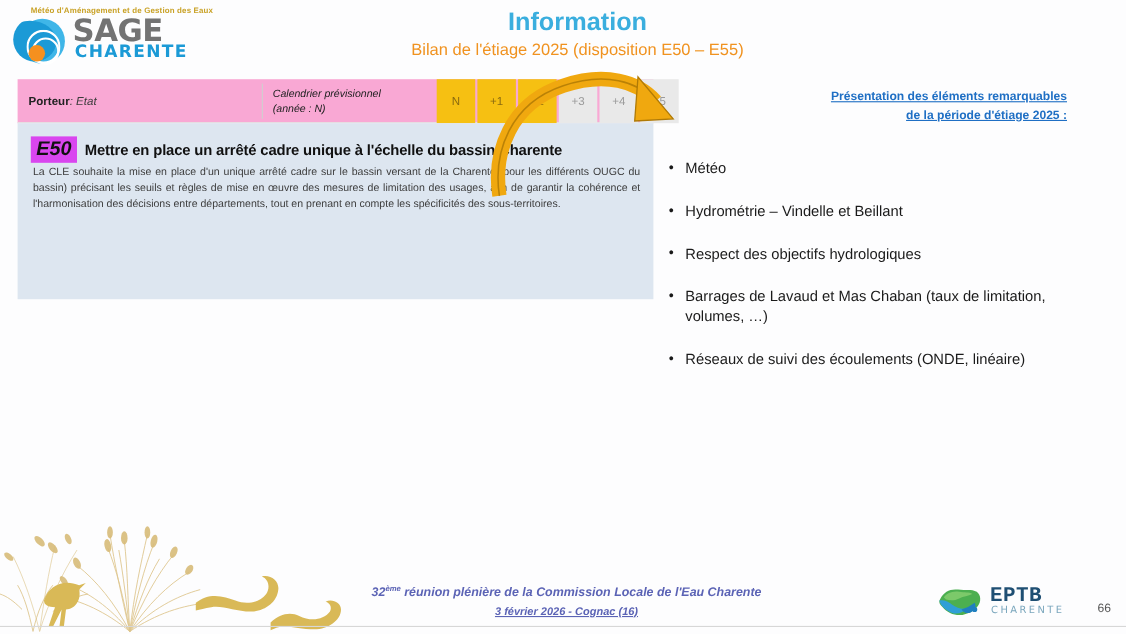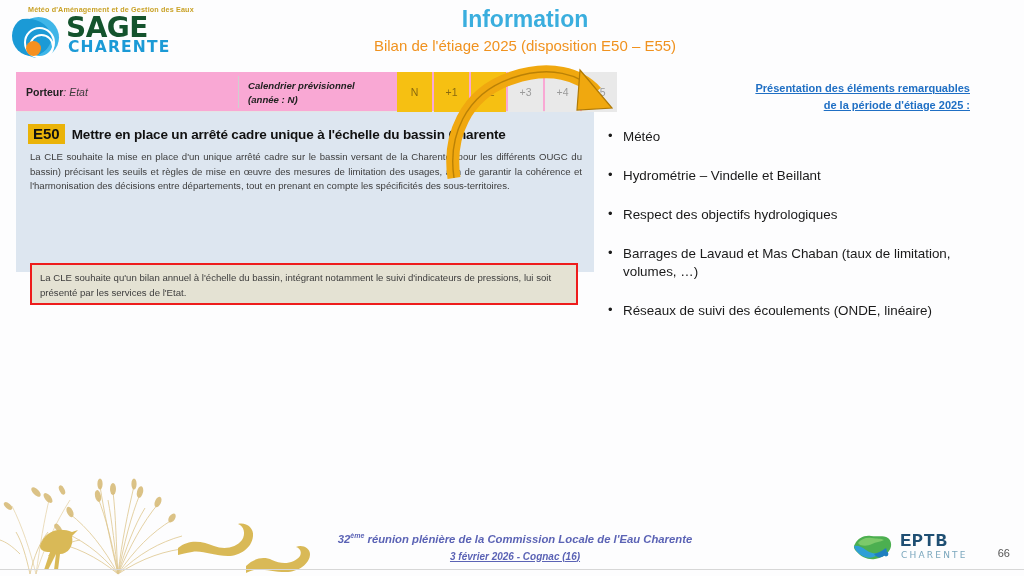--- a/index.html
+++ b/index.html
@@ -86,21 +86,21 @@
     width: 15px; height: 15px;
     border-radius: 50%;
     background: #f5901f;
   }
   .logo-sage {
     position: absolute;
     left: 58px;
     top: 12px;
     font-size: 28px;
     font-weight: bold;
-    color: #14532d;
+    color: #737373;
     letter-spacing: -0.5px;
     line-height: 1;
     font-family: "DejaVu Sans", sans-serif;
   }
   .logo-charente {
     position: absolute;
     left: 60px;
     top: 38px;
     font-size: 15.5px;
     font-weight: bold;
@@ -165,21 +165,21 @@
     top: 4px;
     width: 1px;
     height: 32px;
     background: #cfcfcf;
   }
   .cal-label {
     position: absolute;
     left: 232px;
     top: 7px;
     font-size: 9.6px;
-    font-weight: bold;
+    font-weight: normal;
     font-style: italic;
     color: #222;
     line-height: 1.42;
     width: 140px;
   }
   .cal-cells {
     position: absolute;
     left: 381px;
     top: 0px;
     display: flex;
@@ -213,25 +213,26 @@
   }
   .e50-row {
     position: absolute;
     left: 12px;
     top: 12px;
     display: flex;
     align-items: center;
     gap: 7px;
   }
   .e50-chip {
-    background: #eab308;
+    background: #d946ef;
     color: #111;
     font-weight: bold;
-    font-size: 15px;
+    font-size: 18px;
     padding: 1px 5px 2px 5px;
+    font-style: italic;
   }
   .e50-title {
     font-size: 13.5px;
     font-weight: bold;
     color: #111;
     letter-spacing: -0.15px;
     white-space: nowrap;
   }
   .e50-para {
     position: absolute;
@@ -282,21 +283,21 @@
     text-align: right;
     font-size: 11px;
     font-weight: bold;
     color: #1f6fc4;
     line-height: 1.5;
   }
   .right-head span { text-decoration: underline; }
   .bullets {
     position: absolute;
     left: 606px;
-    top: 128px;
+    top: 144px;
     width: 372px;
   }
   .bullet {
     position: relative;
     padding-left: 17px;
     font-size: 13.4px;
     color: #1a1a1a;
     line-height: 1.35;
     margin-bottom: 21px;
   }
@@ -427,23 +428,20 @@
       </div>
     </div>
 
     <div class="card-body">
       <div class="e50-row">
         <span class="e50-chip">E50</span>
         <span class="e50-title">Mettre en place un arrêté cadre unique à l'échelle du bassin Charente</span>
       </div>
       <div class="e50-para">La CLE souhaite la mise en place d'un unique arrêté cadre sur le bassin versant de la Charente (pour les différents OUGC du bassin) précisant les seuils et règles de mise en œuvre des mesures de limitation des usages, afin de garantir la cohérence et l'harmonisation des décisions entre départements, tout en prenant en compte les spécificités des sous-territoires.</div>
 
-      <div class="red-box">
-        <p>La CLE souhaite qu'un bilan annuel  à l'échelle du bassin,  intégrant notamment le suivi d'indicateurs de pressions,  lui soit présenté par les services de l'Etat.</p>
-      </div>
     </div>
   </div>
 
   <svg class="arrow" viewBox="0 0 200 130">
     <path d="M 24 126
              C 18 86, 34 42, 82 26
              C 120 13, 150 22, 166 40" fill="none" stroke="#f0a80f" stroke-width="13" stroke-linecap="butt"></path>
     <path d="M 24 126
              C 18 86, 34 42, 82 26
              C 120 13, 150 22, 166 40" fill="none" stroke="#b07a05" stroke-width="1.4" stroke-linecap="butt" opacity="0.85"></path>

